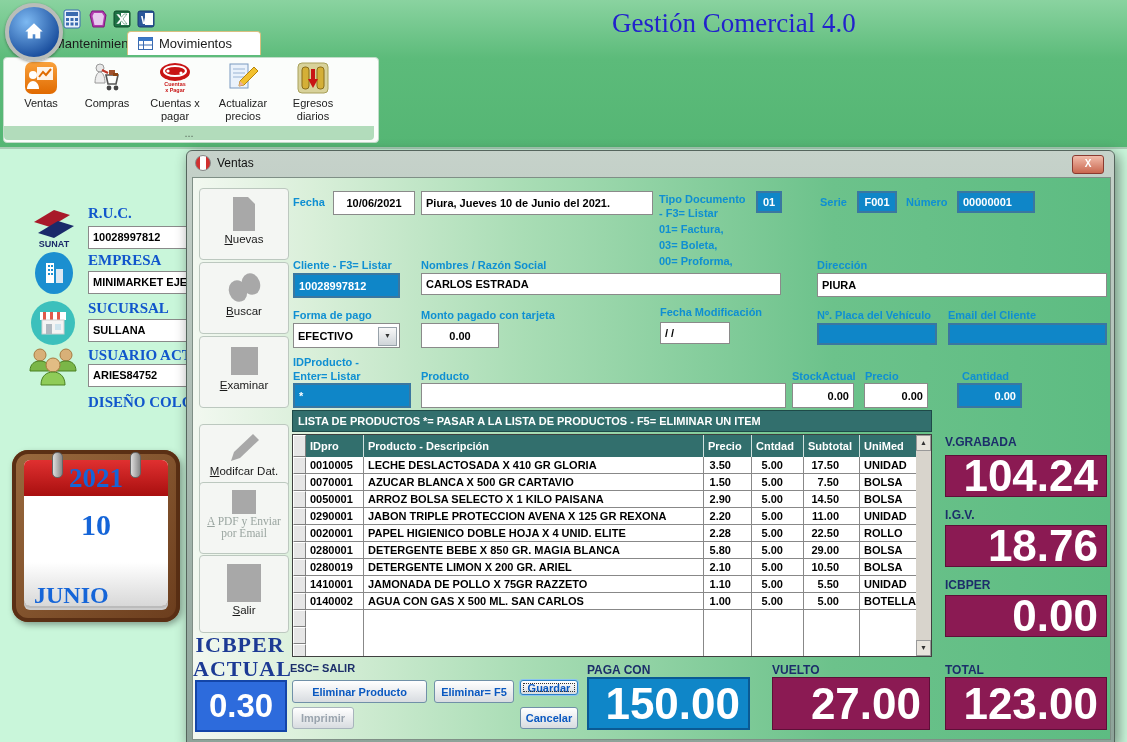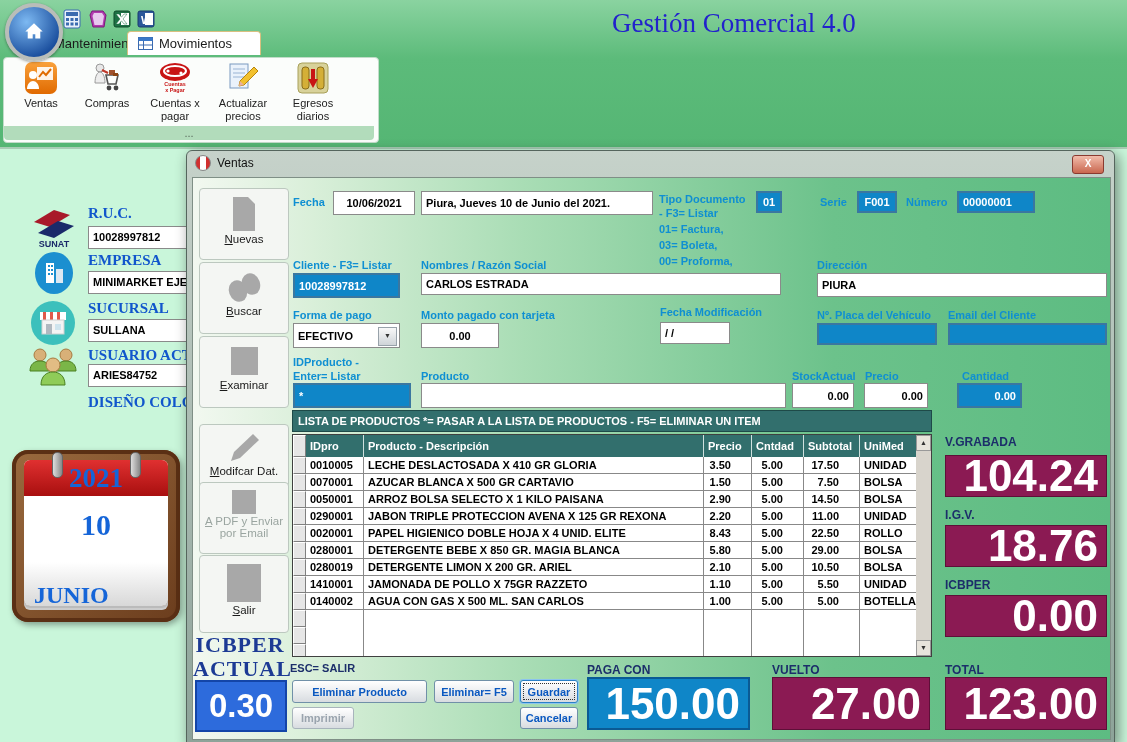--- a/index.html
+++ b/index.html
@@ -68,21 +68,21 @@
              color:#fff;font-size:10px;font-weight:bold;text-align:center;line-height:16px;}
   .client{position:absolute;left:5px;top:26px;width:917px;height:561px;
           border:1px solid #7f8f86;
           background:linear-gradient(90deg,#f2f8f0 0px,#d9efd9 120px,#a9ddb5 330px,#6cc28b 640px,#5dbc82 100%);}
 
   
   .navbtn{left:6px;width:88px;height:70px;background:#f4f6f3;border:1px solid #bcc8bf;
           border-radius:4px;text-align:center;}
   .navbtn .nic{display:block;margin:6px auto 0;}
   .navbtn .lbl{display:block;font-size:11.5px;color:#1a1a1a;line-height:13px;}
-  .navbtn .lbl.gray{color:#9aa5a0;}
+  .navbtn .lbl.gray{color:#9aa5a0;font-family:Liberation Serif, serif;}
   .fl::first-letter{text-decoration:underline;}
 
   .icb-word{left:0;width:94px;text-align:center;font-family:"Liberation Serif",serif;
             font-weight:bold;font-size:22px;color:#1c3a94;letter-spacing:1px;}
   .icb-box{left:2px;top:502px;width:88px;height:48px;background:#2d6bdc;border:2px solid #1345a8;
            color:#fff;font-weight:bold;font-size:33px;display:flex;align-items:center;
            justify-content:center;}
 
   
   .f-label{font-size:11px;font-weight:bold;color:#0f8fd2;white-space:nowrap;}
@@ -469,21 +469,21 @@
             <span class="tcell c1">JABON TRIPLE PROTECCION AVENA  X 125 GR REXONA</span>
             <span class="tcell c2 r">2.20</span>
             <span class="tcell c3 r">5.00</span>
             <span class="tcell c4 r">11.00</span>
             <span class="tcell c5">UNIDAD</span>
           </div>
           <div class="trow filled">
             <span class="selcell"></span>
             <span class="tcell c0">0020001</span>
             <span class="tcell c1">PAPEL HIGIENICO DOBLE HOJA X 4 UNID. ELITE</span>
-            <span class="tcell c2 r">8.43</span>
+            <span class="tcell c2 r">2.28</span>
             <span class="tcell c3 r">5.00</span>
             <span class="tcell c4 r">22.50</span>
             <span class="tcell c5">ROLLO</span>
           </div>
           <div class="trow filled">
             <span class="selcell"></span>
             <span class="tcell c0">0280001</span>
             <span class="tcell c1">DETERGENTE BEBE X 850 GR. MAGIA BLANCA</span>
             <span class="tcell c2 r">5.80</span>
             <span class="tcell c3 r">5.00</span>
@@ -558,21 +558,21 @@
     <div class="abs f-navy" style="left:752px;top:400px;">ICBPER</div>
     <div class="abs bigbox maroon" style="left:752px;top:417px;width:162px;height:42px;">0.00</div>
 
     <div class="abs f-navy" style="left:97px;top:484px;font-size:11px;">ESC= SALIR</div>
     <div class="abs f-navy" style="left:394px;top:485px;">PAGA CON</div>
     <div class="abs f-navy" style="left:579px;top:485px;">VUELTO</div>
     <div class="abs f-navy" style="left:752px;top:485px;">TOTAL</div>
 
     <div class="abs fbtn fl" style="left:99px;top:502px;width:135px;height:23px;">Eliminar Producto</div>
     <div class="abs fbtn fl" style="left:241px;top:502px;width:80px;height:23px;">Eliminar= F5</div>
-    <div class="abs fbtn fl focused" style="left:327px;top:502px;width:58px;height:23px;">Guardar</div>
+    <div class="abs fbtn fl focused" style="left:327px;top:502px;width:58px;height:15px;">Guardar</div>
     <div class="abs fbtn fl disabled" style="left:99px;top:529px;width:62px;height:22px;">Imprimir</div>
     <div class="abs fbtn fl" style="left:327px;top:529px;width:58px;height:22px;">Cancelar</div>
 
     <div class="abs bigbox bluebig" style="left:394px;top:499px;width:163px;height:53px;">150.00</div>
     <div class="abs bigbox maroon" style="left:579px;top:499px;width:158px;height:53px;">27.00</div>
     <div class="abs bigbox maroon" style="left:752px;top:499px;width:162px;height:53px;">123.00</div>
   </div>
 </div>
 
 </body></html>

